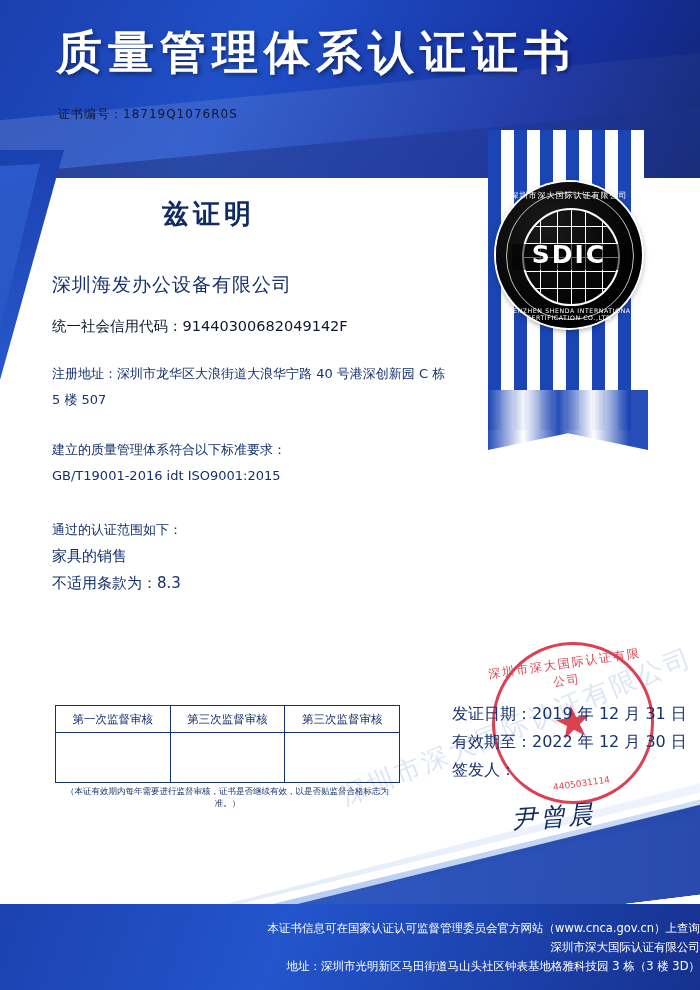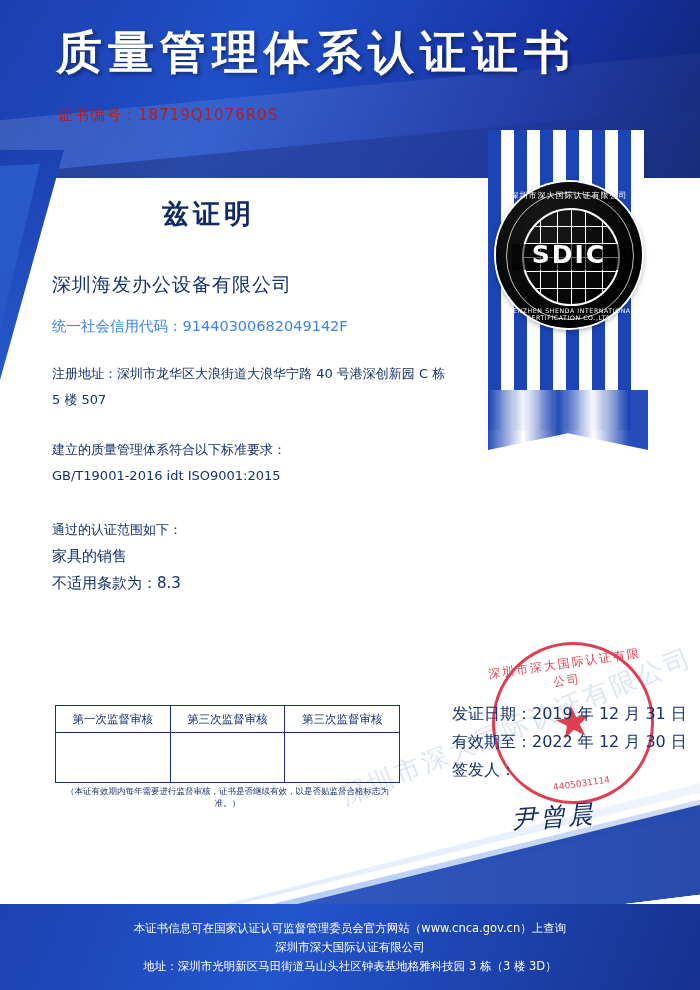--- a/index.html
+++ b/index.html
@@ -49,22 +49,22 @@
     font-weight: bold;
     color: #ffffff;
     letter-spacing: 6px;
     text-shadow: 2px 2px 4px rgba(0,0,0,0.45);
     white-space: nowrap;
   }
   .cert-no {
     position: absolute;
     left: 58px; top: 106px;
     font-family: "DejaVu Sans", sans-serif;
-    font-size: 15px;
-    color: #b91c1c;
+    font-size: 12px;
+    color: #0f172a;
     letter-spacing: 1px;
     white-space: nowrap;
   }
 
   
   .left-edge {
     position: absolute;
     left: 0; top: 150px;
     width: 120px; height: 780px;
     background: linear-gradient(160deg, #1b3fae 0%, #2c63d8 40%, #173594 100%);
@@ -116,21 +116,21 @@
     width: 860px; height: 170px;
     background: linear-gradient(100deg, #c9d9f4, #e8eefb);
     transform: rotate(-10deg);
     clip-path: polygon(0 100%, 100% 62%, 100% 68%, 0 100%);
     opacity: .6;
   }
   .footer-lines {
     position: absolute;
     left: 0; bottom: 14px;
     width: 700px;
-    text-align: center;
+    text-align: right;
     color: #ffffff;
     font-family: "DejaVu Sans", sans-serif;
     font-size: 11.5px;
     line-height: 19px;
   }
   .footer-lines div { white-space: nowrap; }
 
   
   .ribbon {
     position: absolute;
@@ -239,21 +239,21 @@
   .company {
     font-size: 19px;
     font-weight: normal;
     color: #14306e;
     margin-bottom: 16px;
     letter-spacing: 1px;
   }
   .line {
     font-size: 14.5px;
     line-height: 25px;
-    color: #3b82f6;
+    color: #0f172a;
     margin-bottom: 22px;
   }
   .block { margin-bottom: 20px; }
   .block .l { font-size: 13px; line-height: 26px; color: #14306e; }
   .scope { font-size: 15px; line-height: 27px; color: #14306e; }
 
   
   .audit-table {
     position: absolute;
     left: 55px; top: 705px;

